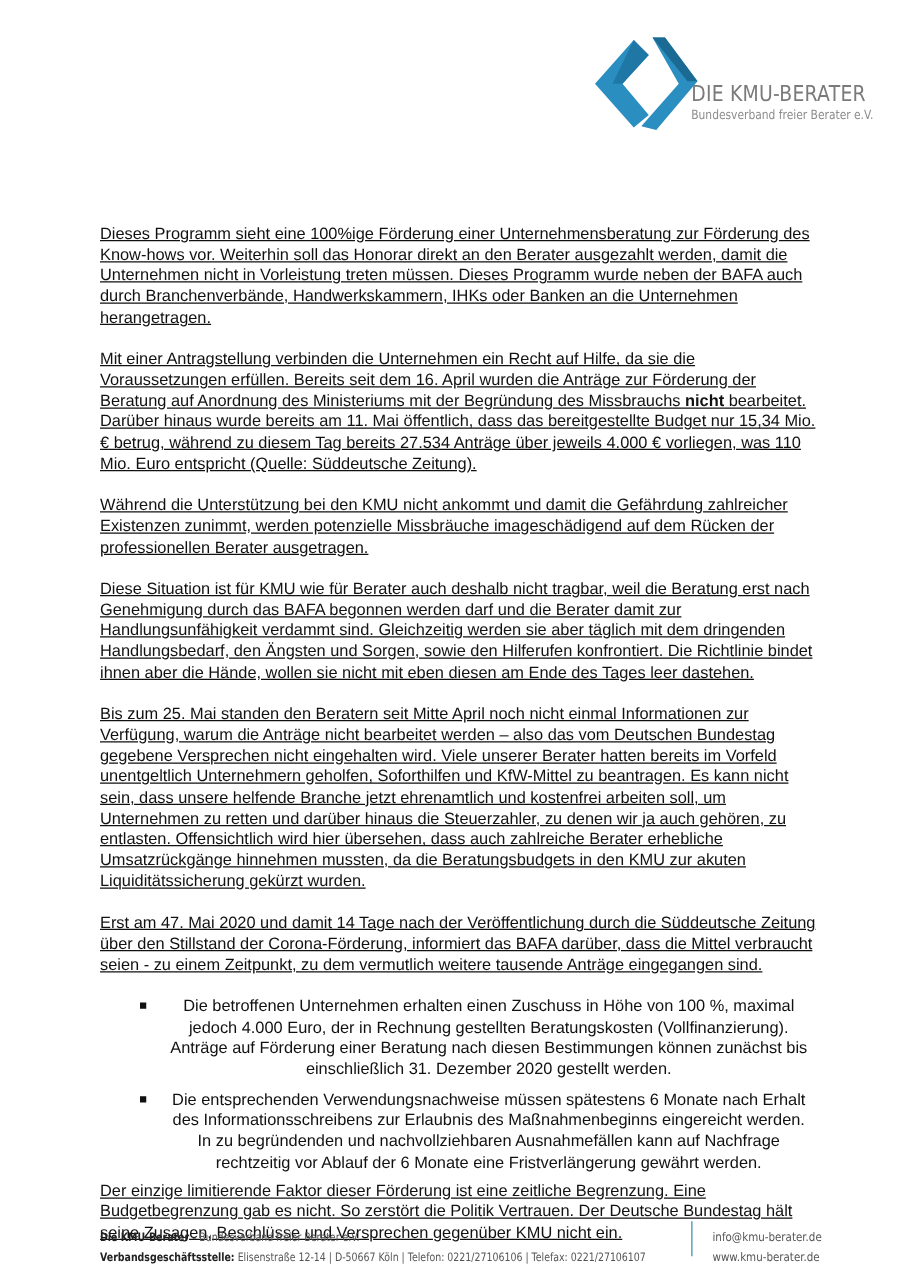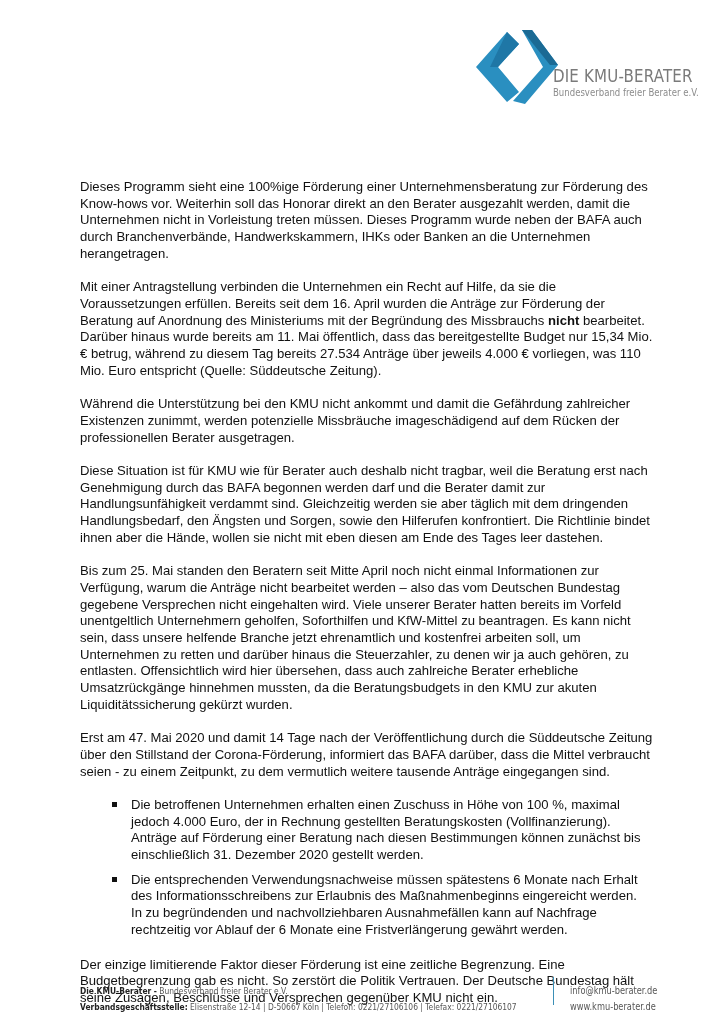--- a/index.html
+++ b/index.html
@@ -1,23 +1,23 @@
 <!DOCTYPE html>
 <html><head>
 <meta charset="utf-8">
 <style>
   html, body { margin: 0; padding: 0; background: #ffffff; }
   body { width: 724px; height: 1024px; position: relative; overflow: hidden; font-family: "Liberation Sans", sans-serif; color: #111111; }
   .logo { position: absolute; left: 470px; top: 28px; width: 110px; height: 80px; }
   .brand-title { position: absolute; left: 553px; top: 66px; font-family: "DejaVu Sans", sans-serif; font-size: 17.5px; letter-spacing: 0.2px; color: #7a7a7a; white-space: nowrap; transform: scaleX(0.86); transform-origin: left top; }
   .brand-sub { position: absolute; left: 553px; top: 87px; font-family: "DejaVu Sans", sans-serif; font-size: 10.2px; color: #8c8c8c; white-space: nowrap; transform: scaleX(0.84); transform-origin: left top; }
   .content { position: absolute; left: 80px; top: 179px; width: 580px; font-size: 13.1px; line-height: 16.7px; }
-  .content p { margin: 0 0 16.7px 0; }
+  .content p { margin: 0 0 16.7px 0; text-decoration: underline; }
   .content ul { list-style: none; margin: 0; padding: 0; }
-  .content li { position: relative; padding-left: 51px; margin: 0 0 8px 0; width: 520px; }
+  .content li { position: relative; padding-left: 51px; margin: 0 0 8px 0; width: 520px; text-align: center; }
   .content li .bullet { position: absolute; left: 32px; top: 5px; width: 5px; height: 5px; background: #111; }
   b { font-weight: bold; }
   .footer { position: absolute; left: 80px; top: 983px; font-family: "DejaVu Sans", sans-serif; font-size: 9.2px; line-height: 16px; color: #555; white-space: nowrap; transform: scaleX(0.82); transform-origin: left top; }
   .footer b { color: #222; }
   .divider { position: absolute; left: 553px; top: 977px; width: 1px; height: 28px; background: #3b8fb6; }
   .footer-right { position: absolute; left: 570px; top: 983px; font-family: "DejaVu Sans", sans-serif; font-size: 9.6px; line-height: 16px; color: #555; white-space: nowrap; transform: scaleX(0.86); transform-origin: left top; }
 </style>
 </head>
 <body>
 
@@ -32,21 +32,21 @@
 
 <div class="content">
   <p>Dieses Programm sieht eine 100%ige Förderung einer Unternehmensberatung zur Förderung des Know-hows vor. Weiterhin soll das Honorar direkt an den Berater ausgezahlt werden, damit die Unternehmen nicht in Vorleistung treten müssen. Dieses Programm wurde neben der BAFA auch durch Branchenverbände, Handwerkskammern, IHKs oder Banken an die Unternehmen herangetragen.</p>
   <p><span>Mit einer Antragstellung verbinden die Unternehmen ein Recht auf Hilfe, da sie die Voraussetzungen erfüllen. Bereits seit dem 16. April wurden die Anträge zur Förderung der Beratung auf Anordnung des Ministeriums mit der Begründung des Missbrauchs </span><b>nicht</b><span> bearbeitet. Darüber hinaus wurde bereits am 11. Mai öffentlich, dass das bereitgestellte Budget nur 15,34 Mio. € betrug, während zu diesem Tag bereits 27.534 Anträge über jeweils 4.000 € vorliegen, was 110 Mio. Euro entspricht (Quelle: Süddeutsche Zeitung).</span></p>
   <p>Während die Unterstützung bei den KMU nicht ankommt und damit die Gefährdung zahlreicher Existenzen zunimmt, werden potenzielle Missbräuche imageschädigend auf dem Rücken der professionellen Berater ausgetragen.</p>
   <p>Diese Situation ist für KMU wie für Berater auch deshalb nicht tragbar, weil die Beratung erst nach Genehmigung durch das BAFA begonnen werden darf und die Berater damit zur Handlungsunfähigkeit verdammt sind. Gleichzeitig werden sie aber täglich mit dem dringenden Handlungsbedarf, den Ängsten und Sorgen, sowie den Hilferufen konfrontiert. Die Richtlinie bindet ihnen aber die Hände, wollen sie nicht mit eben diesen am Ende des Tages leer dastehen.</p>
   <p>Bis zum 25. Mai standen den Beratern seit Mitte April noch nicht einmal Informationen zur Verfügung, warum die Anträge nicht bearbeitet werden – also das vom Deutschen Bundestag gegebene Versprechen nicht eingehalten wird. Viele unserer Berater hatten bereits im Vorfeld unentgeltlich Unternehmern geholfen, Soforthilfen und KfW-Mittel zu beantragen. Es kann nicht sein, dass unsere helfende Branche jetzt ehrenamtlich und kostenfrei arbeiten soll, um Unternehmen zu retten und darüber hinaus die Steuerzahler, zu denen wir ja auch gehören, zu entlasten. Offensichtlich wird hier übersehen, dass auch zahlreiche Berater erhebliche Umsatzrückgänge hinnehmen mussten, da die Beratungsbudgets in den KMU zur akuten Liquiditätssicherung gekürzt wurden.</p>
   <p>Erst am 47. Mai 2020 und damit 14 Tage nach der Veröffentlichung durch die Süddeutsche Zeitung über den Stillstand der Corona-Förderung, informiert das BAFA darüber, dass die Mittel verbraucht seien - zu einem Zeitpunkt, zu dem vermutlich weitere tausende Anträge eingegangen sind.</p>
   <ul>
     <li><span class="bullet"></span><span>Die betroffenen Unternehmen erhalten einen Zuschuss in Höhe von 100 %, maximal jedoch 4.000 Euro, der in Rechnung gestellten Beratungskosten (Vollfinanzierung). Anträge auf Förderung einer Beratung nach diesen Bestimmungen können zunächst bis einschließlich 31. Dezember 2020 gestellt werden.</span></li>
-    <li style="margin-bottom:18px"><span class="bullet"></span><span>Die entsprechenden Verwendungsnachweise müssen spätestens 6 Monate nach Erhalt des Informationsschreibens zur Erlaubnis des Maßnahmenbeginns eingereicht werden. In zu begründenden und nachvollziehbaren Ausnahmefällen kann auf Nachfrage rechtzeitig vor Ablauf der 6 Monate eine Fristverlängerung gewährt werden.</span></li>
+    <li style="margin-bottom:6px"><span class="bullet"></span><span>Die entsprechenden Verwendungsnachweise müssen spätestens 6 Monate nach Erhalt des Informationsschreibens zur Erlaubnis des Maßnahmenbeginns eingereicht werden. In zu begründenden und nachvollziehbaren Ausnahmefällen kann auf Nachfrage rechtzeitig vor Ablauf der 6 Monate eine Fristverlängerung gewährt werden.</span></li>
   </ul>
   <p>Der einzige limitierende Faktor dieser Förderung ist eine zeitliche Begrenzung. Eine Budgetbegrenzung gab es nicht. So zerstört die Politik Vertrauen. Der Deutsche Bundestag hält seine Zusagen, Beschlüsse und Versprechen gegenüber KMU nicht ein.</p>
 
 </div>
 
 <div class="footer">
   <div><b>Die KMU-Berater -</b><span> Bundesverband freier Berater e.V.</span></div>
   <div><b>Verbandsgeschäftsstelle:</b><span> Elisenstraße 12-14 | D-50667 Köln | Telefon: 0221/27106106 | Telefax: 0221/27106107</span></div>
 </div>
 <div class="divider"></div>

